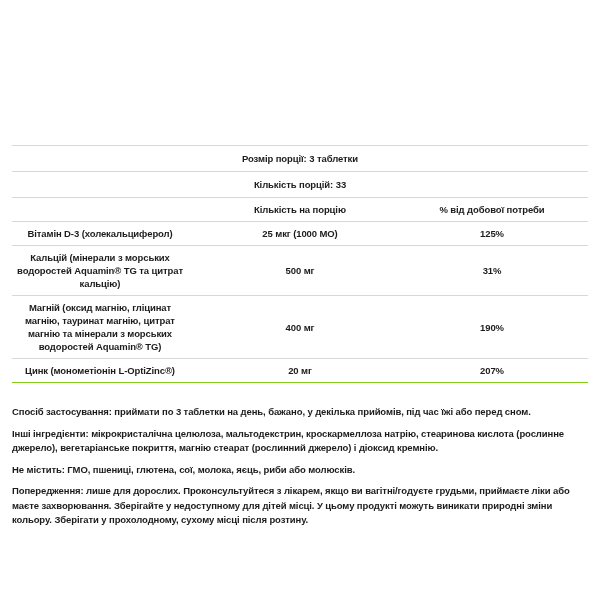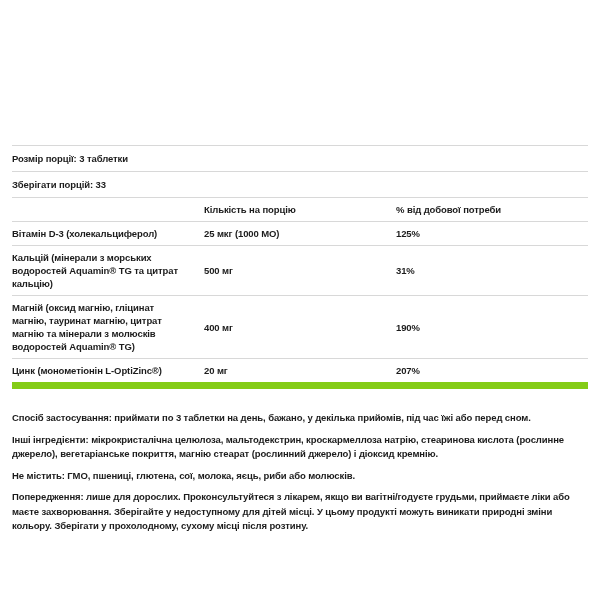--- a/index.html
+++ b/index.html
@@ -19,32 +19,33 @@
     width: 600px;
     padding: 145px 12px 0 12px;
     font-size: 9.5px;
     font-weight: 700;
     letter-spacing: -0.1px;
   }
   table.facts {
     width: 100%;
     border-collapse: collapse;
     table-layout: fixed;
+    text-align: center;
   }
   table.facts td {
     vertical-align: middle;
     border-top: 1px solid #d8d8d8;
     padding: 5px 0;
     line-height: 13px;
   }
   table.facts tr.serving-row td {
     padding: 6px 0;
   }
   table.facts tr.last-row td {
-    border-bottom: 7px solid #84cc16;
+    border-bottom: 1px solid #84cc16;
   }
   td.col-name  { width: 51%; padding-right: 16px !important; }
   td.col-amt   { width: 24.5%; }
   td.col-dv    { width: 24.5%; margin-left: 30px; }
   .paragraphs {
     margin-top: 22px;
   }
   .para {
     margin: 0 0 7px 0;
     line-height: 14.5px;
@@ -54,21 +55,21 @@
 <body>
 
 <div class="sheet">
 
   <table class="facts">
     <tbody>
         <tr class="serving-row">
       <td colspan="3"><span>Розмір порції:</span> <span>3 таблетки</span></td>
     </tr>
     <tr class="serving-row">
-      <td colspan="3"><span>Зберігати порцій:</span> <span>33</span></td>
+      <td colspan="3"><span>Кількість порцій:</span> <span>33</span></td>
     </tr>
 
     <tr>
       <td class="col-name"></td>
       <td class="col-amt">Кількість на порцію</td>
       <td class="col-dv">% від добової потреби</td>
     </tr>
 
     <tr>
       <td class="col-name">Вітамін D-3 (холекальциферол)</td>
@@ -76,21 +77,21 @@
       <td class="col-dv">125%</td>
     </tr>
 
     <tr>
       <td class="col-name">Кальцій (мінерали з морських водоростей Aquamin® TG та цитрат кальцію)</td>
       <td class="col-amt">500 мг</td>
       <td class="col-dv">31%</td>
     </tr>
 
     <tr>
-      <td class="col-name">Магній (оксид магнію, гліцинат магнію, тауринат магнію, цитрат магнію та мінерали з молюсків водоростей Aquamin® TG)</td>
+      <td class="col-name">Магній (оксид магнію, гліцинат магнію, тауринат магнію, цитрат магнію та мінерали з морських водоростей Aquamin® TG)</td>
       <td class="col-amt">400 мг</td>
       <td class="col-dv">190%</td>
     </tr>
 
     <tr class="last-row">
       <td class="col-name">Цинк (монометіонін L-OptiZinc®)</td>
       <td class="col-amt">20 мг</td>
       <td class="col-dv">207%</td>
     </tr>
   </tbody>

